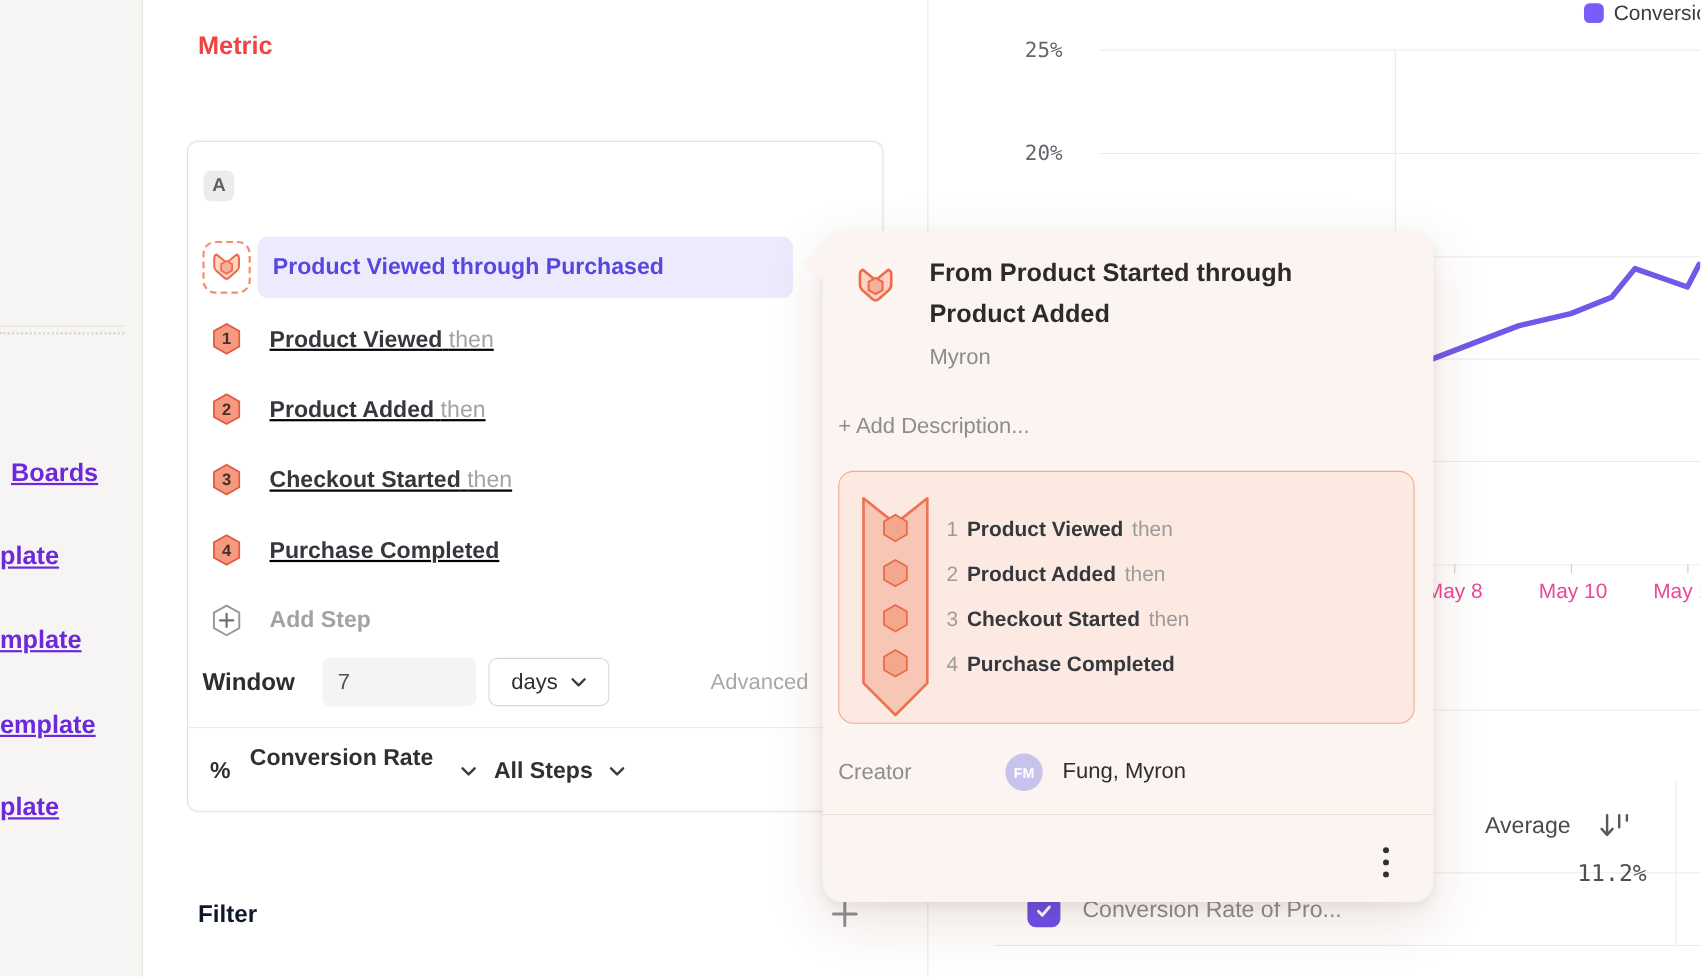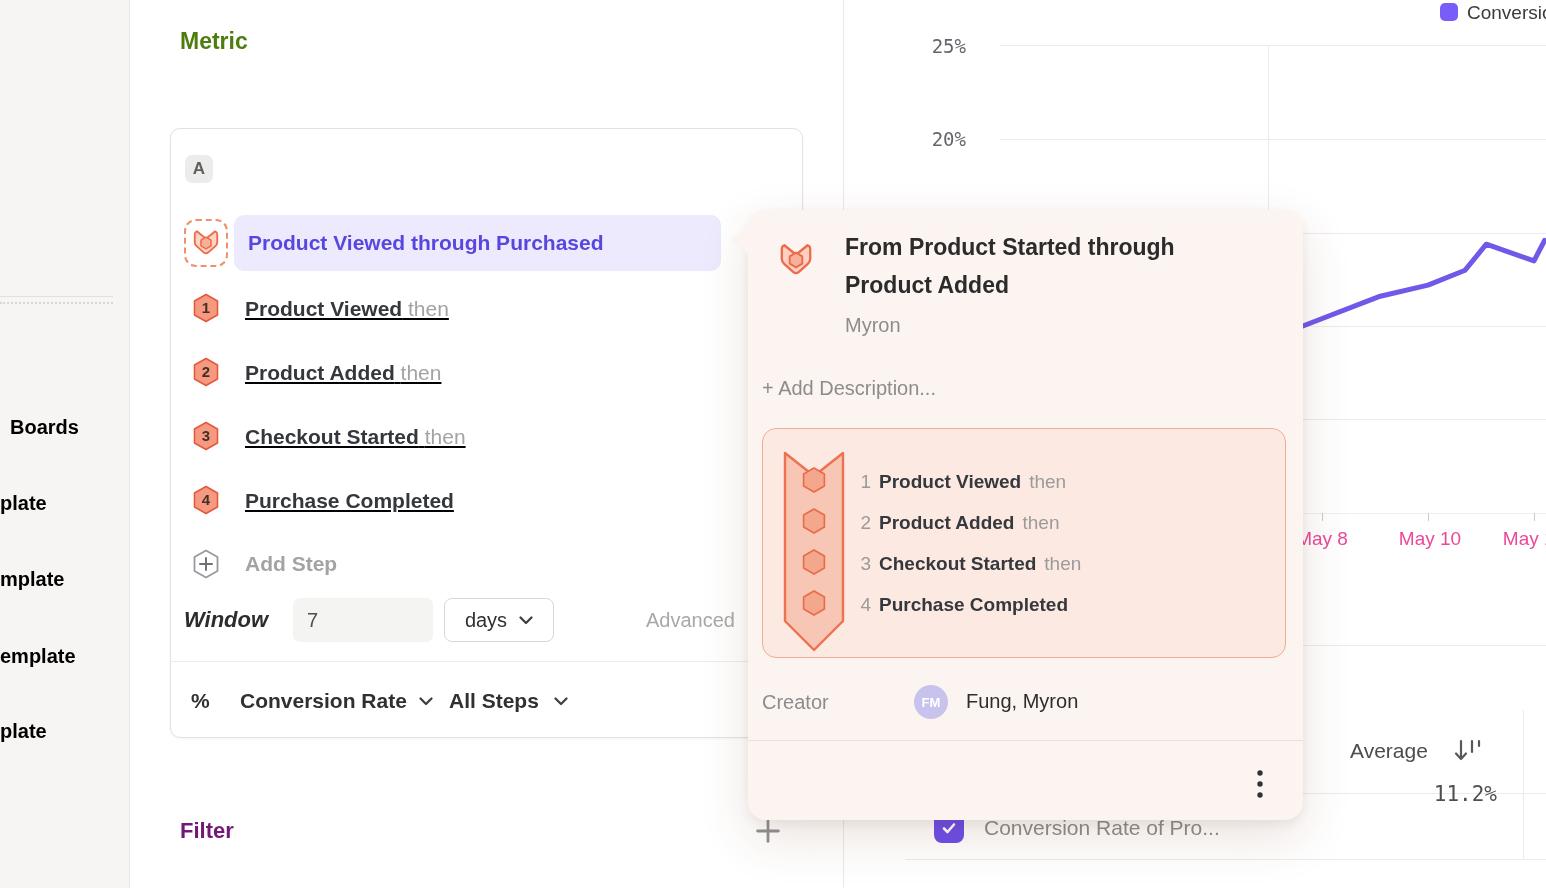--- a/index.html
+++ b/index.html
@@ -5,26 +5,26 @@
   html,body{margin:0;padding:0;background:#fff;}
   #app{position:relative;width:1546px;height:888px;background:#fff;overflow:hidden;
        font-family:"Liberation Sans",sans-serif;-webkit-font-smoothing:antialiased;}
   #app *{box-sizing:border-box;}
   .abs{position:absolute;}
 
   
   .sidebar{left:0;top:0;width:130px;height:888px;background:#f6f5f3;border-right:1px solid #e7e5e2;}
   .sidebar-divider{left:0;top:296px;width:113px;height:1px;background:#e2e0dd;}
   .sidebar-dots{left:0;top:302px;width:113px;height:0;border-top:2px dotted #d9d6d1;}
-  .side-item{font-size:20px;font-weight:600;color:#000000;white-space:nowrap;}
+  .side-item{font-size:23px;font-weight:600;color:#6d28d9;white-space:nowrap;text-decoration:underline;}
 
   
   .panel-divider{left:843px;top:0;width:1px;height:888px;background:#eae9e8;}
-  .metric-heading{left:180px;top:28px;font-size:23px;font-weight:700;color:#4d7c0f;}
-  .filter-title{left:180px;top:818px;font-size:22px;font-weight:600;color:#701a75;}
+  .metric-heading{left:180px;top:28px;font-size:23px;font-weight:700;color:#ef4444;}
+  .filter-title{left:180px;top:818px;font-size:22px;font-weight:600;color:#0f172a;}
   .filter-add{left:753px;top:816px;width:30px;height:30px;cursor:pointer;}
 
   
   .metric-card{left:170px;top:128px;width:633px;height:610px;background:#fff;
                border:1px solid #e3e2e0;border-radius:10px;box-shadow:0 1px 3px rgba(0,0,0,.04);}
   .badge-a{left:14px;top:26px;width:28px;height:28px;background:#ececeb;border-radius:7px;
            color:#5f5f5f;font-weight:700;font-size:17px;display:flex;align-items:center;justify-content:center;}
   .card-title{left:60px;top:30px;font-size:21px;color:#8e8e8e;white-space:nowrap;}
   .selected-pill{left:63px;top:86px;width:487px;height:56px;background:#edeafd;border-radius:10px;
                  display:flex;align-items:center;padding-left:14px;cursor:pointer;}
@@ -32,31 +32,31 @@
   .dashed-icon{left:13px;top:90px;width:44px;height:48px;border:2px dashed #f2906c;border-radius:12px;
                display:flex;align-items:center;justify-content:center;cursor:pointer;}
   .step-icon{left:22px;width:26px;height:30px;}
   .step-text{left:74px;font-size:21px;white-space:nowrap;text-decoration:underline;}
   .step-name{font-weight:600;color:#34373c;}
   .step-suffix{color:#a3a3a3;}
   .si1{top:164px}.si2{top:228px}.si3{top:292px}.si4{top:356px}
   .st1{top:168px}.st2{top:232px}.st3{top:296px}.st4{top:360px}
   .addstep-icon{left:20px;top:420px;width:30px;height:30px;cursor:pointer;}
   .addstep-label{left:74px;top:423px;font-size:21px;font-weight:600;color:#a3a3a3;cursor:pointer;}
-  .window-label{left:13px;top:478px;font-size:22px;font-weight:600;color:#2d2d2d;font-style:italic;}
+  .window-label{left:13px;top:478px;font-size:22px;font-weight:600;color:#2d2d2d;}
   .window-input{left:122px;top:469px;width:140px;height:44px;background:#f4f4f3;border:none;
                 border-radius:7px;padding:0 0 0 14px;font-size:20px;color:#4f4f4f;
                 font-family:"Liberation Sans",sans-serif;outline:none;}
   .days-select{left:273px;top:469px;width:110px;height:44px;background:#fff;border:1.5px solid #d8d8d6;
                border-radius:8px;display:flex;align-items:center;justify-content:center;gap:12px;
                font-size:20px;color:#2f2f2f;cursor:pointer;}
   .advanced{left:475px;top:480px;font-size:20px;color:#a8a8a8;cursor:pointer;}
   .card-divider{left:0;top:532px;width:631px;height:1px;background:#ececea;}
   .pct-sym{left:20px;top:560px;font-size:21px;font-weight:600;color:#303030;}
-  .measure{left:56px;top:560px;font-size:21px;font-weight:600;color:#303030;cursor:pointer;margin-left:13px;}
+  .measure{left:56px;top:548px;font-size:21px;font-weight:600;color:#303030;cursor:pointer;}
   .chev-measure{left:248px;top:568px;}
   .scope{left:278px;top:560px;font-size:21px;font-weight:600;color:#303030;cursor:pointer;}
   .chev-scope{left:383px;top:568px;}
 
   
   .legend-swatch{left:1440px;top:3px;width:18px;height:18px;border-radius:5px;background:#7a5cf8;}
   .legend-label{left:1467px;top:2px;width:79px;height:23px;overflow:hidden;white-space:nowrap;
                 font-size:19px;color:#3c3c3c;}
   .ylab{width:60px;text-align:right;font-family:"DejaVu Sans Mono",monospace;font-size:19px;color:#63666a;}
   .y25{left:906px;top:35px}.y20{left:906px;top:128px}

